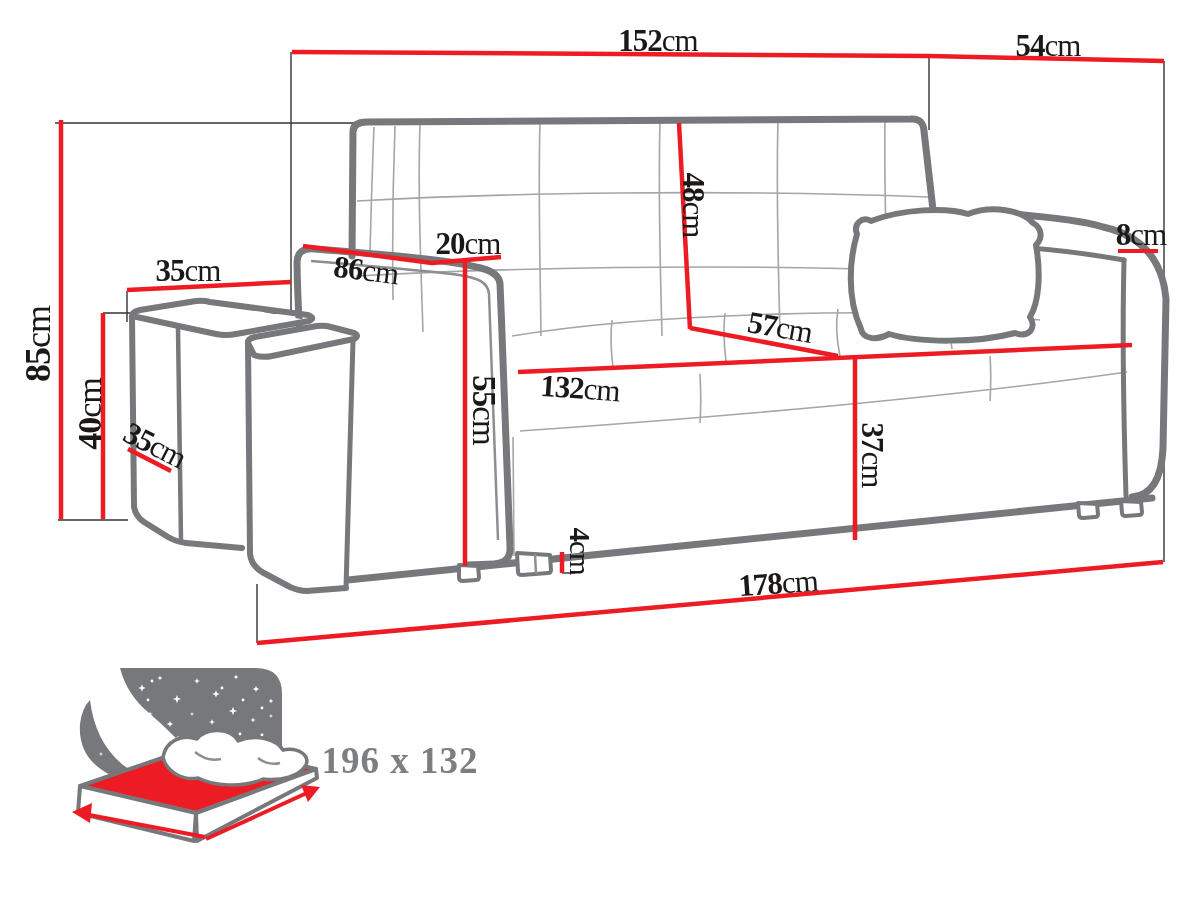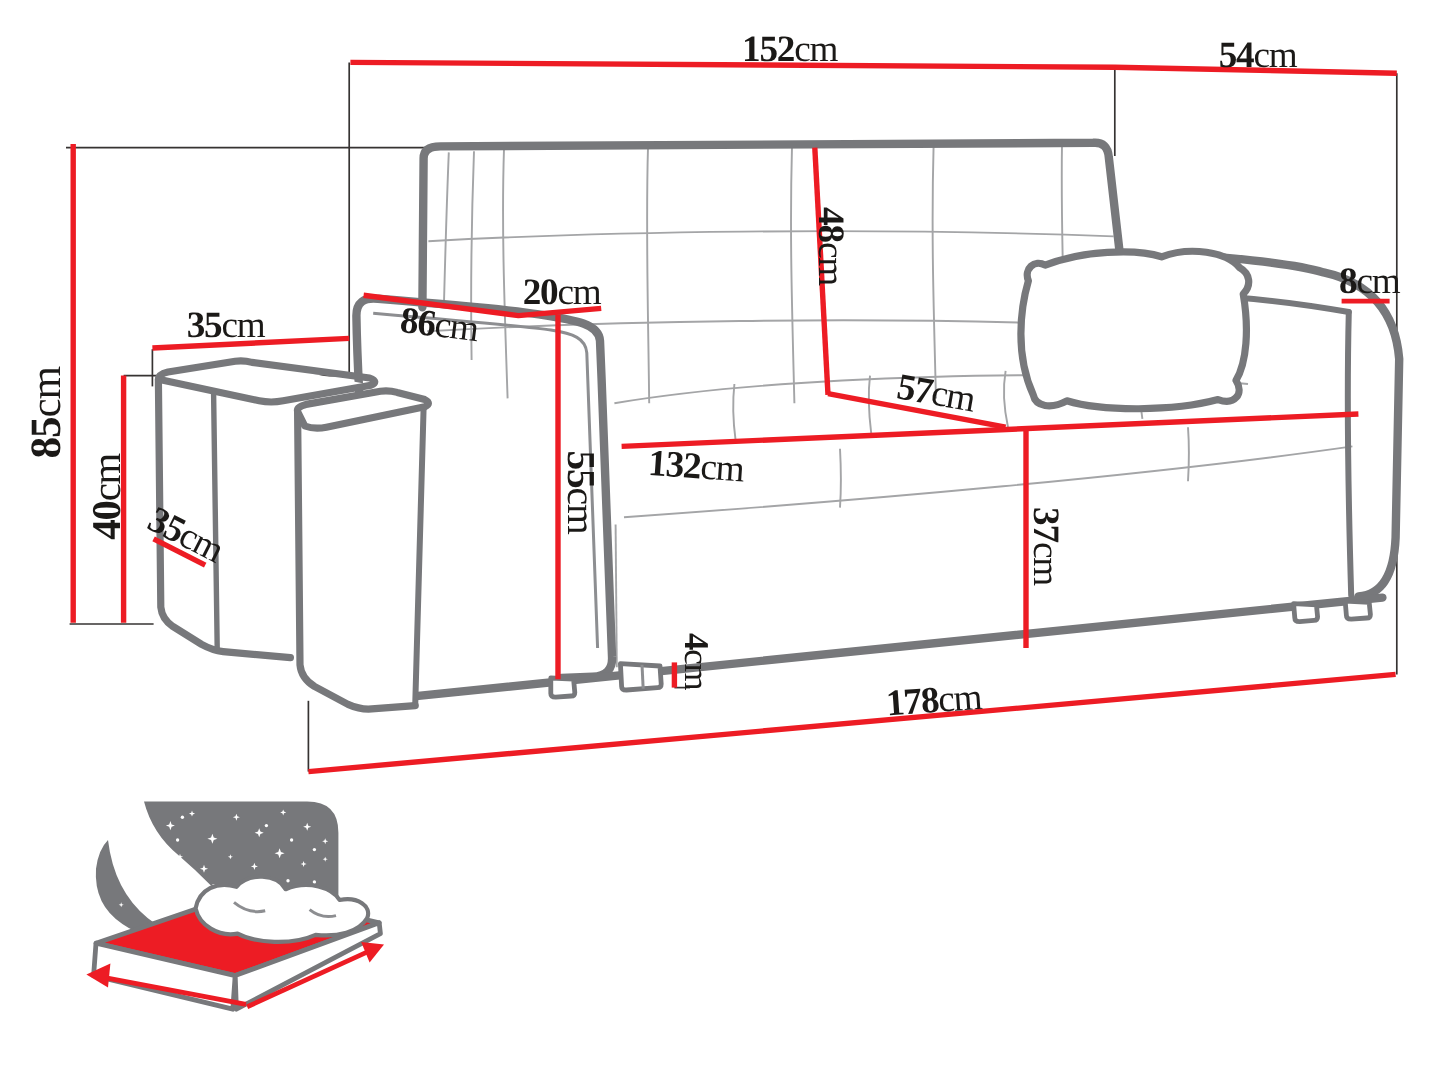--- a/index.html
+++ b/index.html
@@ -249,14 +249,15 @@
 </div>
 <div class="dim" style="left:579px;top:551px;font-size:29px;transform:translate(-50%,-50%) rotate(90deg);">
   <span class="num">4</span>
       <span class="unit">cm</span>
 </div>
 <div class="dim" style="left:778px;top:583px;font-size:31px;transform:translate(-50%,-50%) rotate(-4deg);">
   <span class="num">178</span>
       <span class="unit">cm</span>
 </div>
 
+<div class="sleep-label" style="left:400px;top:760px;font-size:37px;transform:translate(-50%,-50%);">196 x 132</div>
 
 </div>
 
 </body></html>

